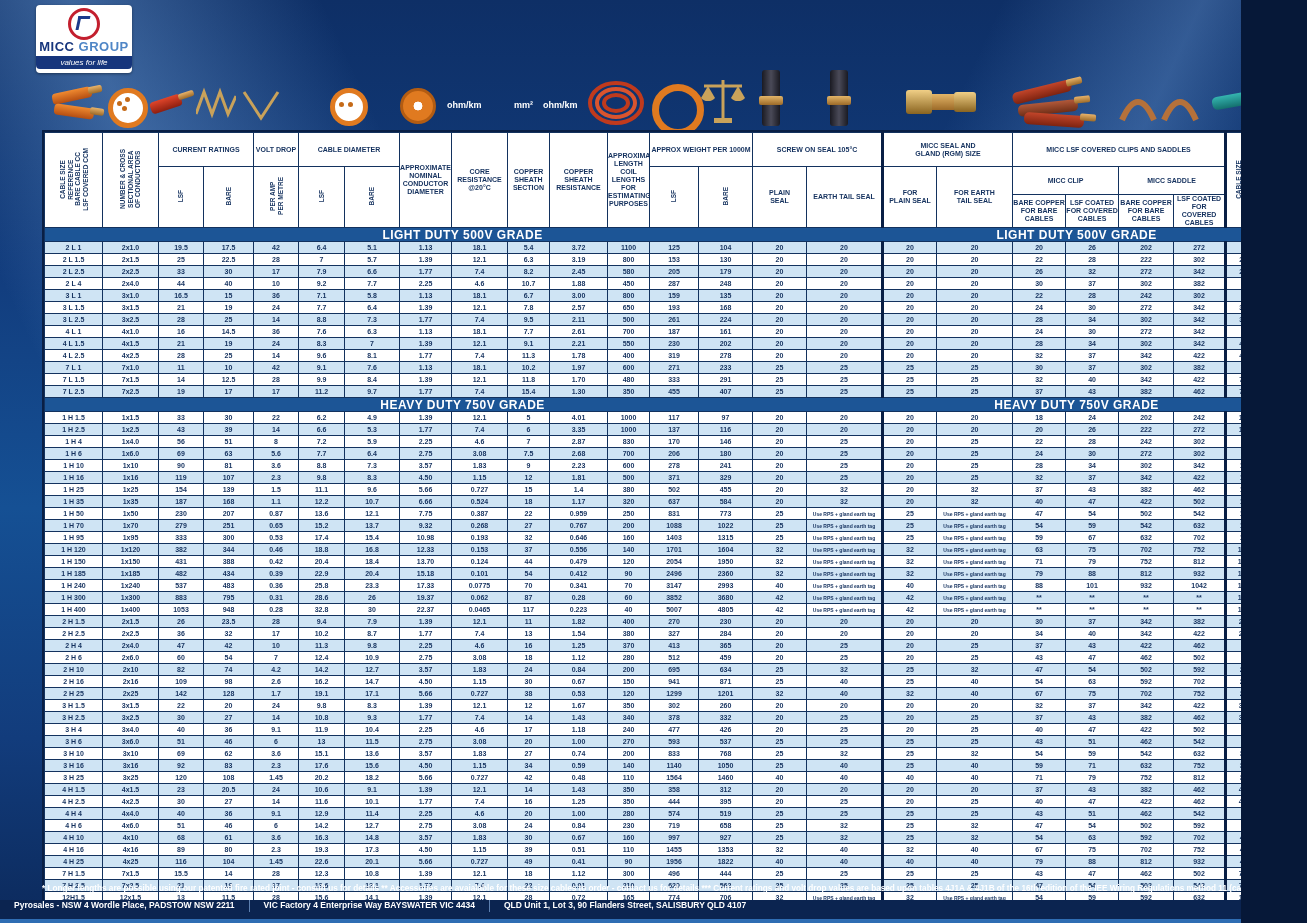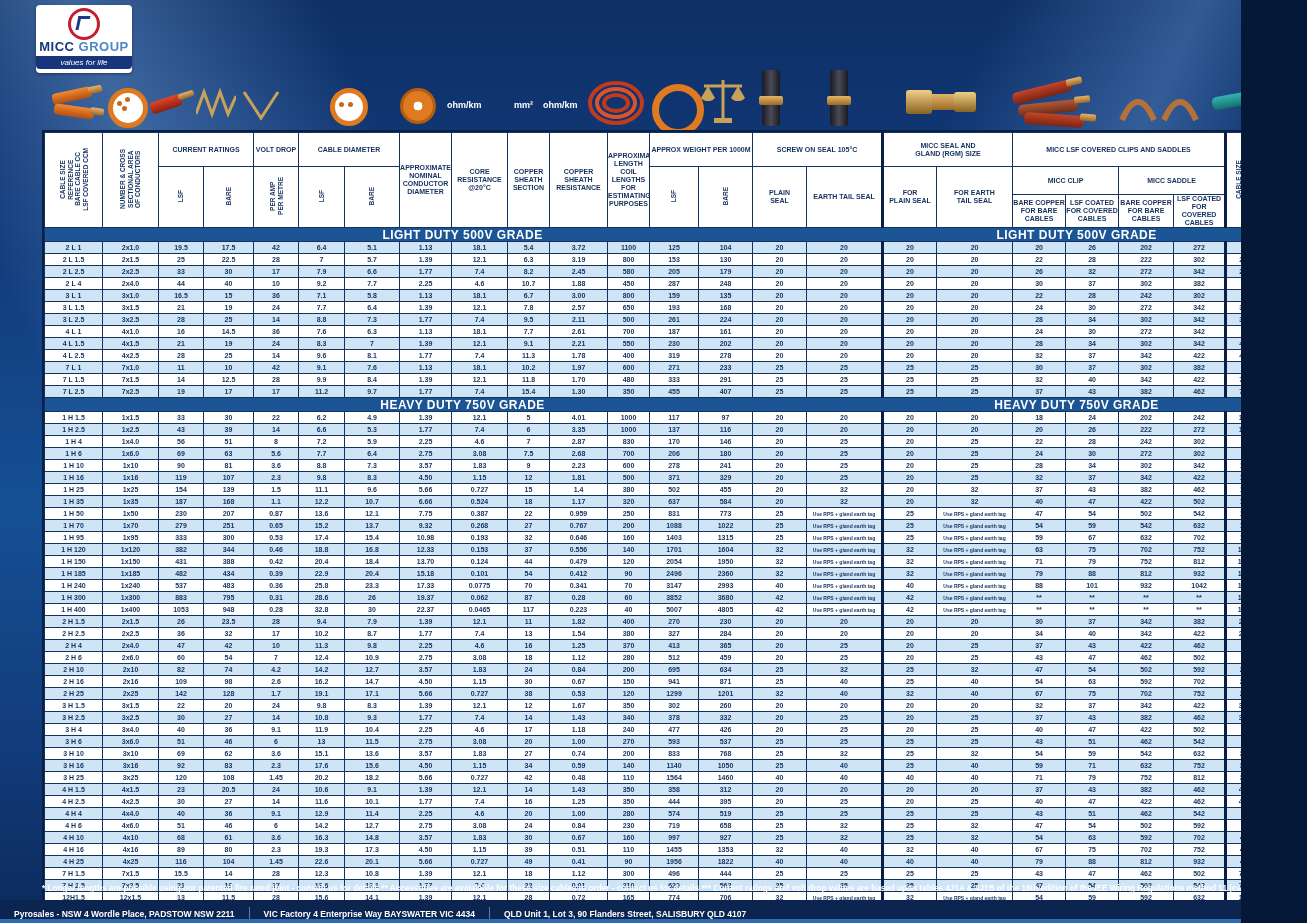--- a/index.html
+++ b/index.html
@@ -42,21 +42,21 @@
     font-size:6.5px;line-height:7.5px;white-space:pre-line;max-height:78px;}
   tr.section td{background:#1c5596;color:#fff;height:13px;position:relative;border:1px solid #13325e;}
   tr.section span{position:absolute;top:50%;transform:translate(-50%,-50%);font-size:12px;letter-spacing:.5px;white-space:nowrap;}
   tr.section span.s1{left:34%;} tr.section span.s2{left:84%;}
   td.rps{font-size:5px;line-height:6px;}
   td.refcell{font-size:7px;}
   
   #foot-note{position:absolute;left:42px;top:884px;width:1224px;color:#fff;font-size:8.2px;
     font-weight:bold;white-space:nowrap;overflow:hidden;}
   #addr-bar{position:absolute;left:0;top:900px;width:100%;height:19px;background:#0b2450;
-    display:flex;align-items:flex-end;color:#fff;font-size:8.5px;font-weight:bold;}
+    display:flex;align-items:flex-start;color:#fff;font-size:8.5px;font-weight:bold;}
   #addr-bar .addr{padding:0 14px;}
   #addr-bar .sep{width:1px;height:12px;background:#5c7fb0;}
   #bottom-strip{position:absolute;left:0;top:919px;width:100%;height:4px;background:#2f6db3;}
 </style>
 </head>
 <body>
 
 <div id="page">
 
   <div id="banner">

